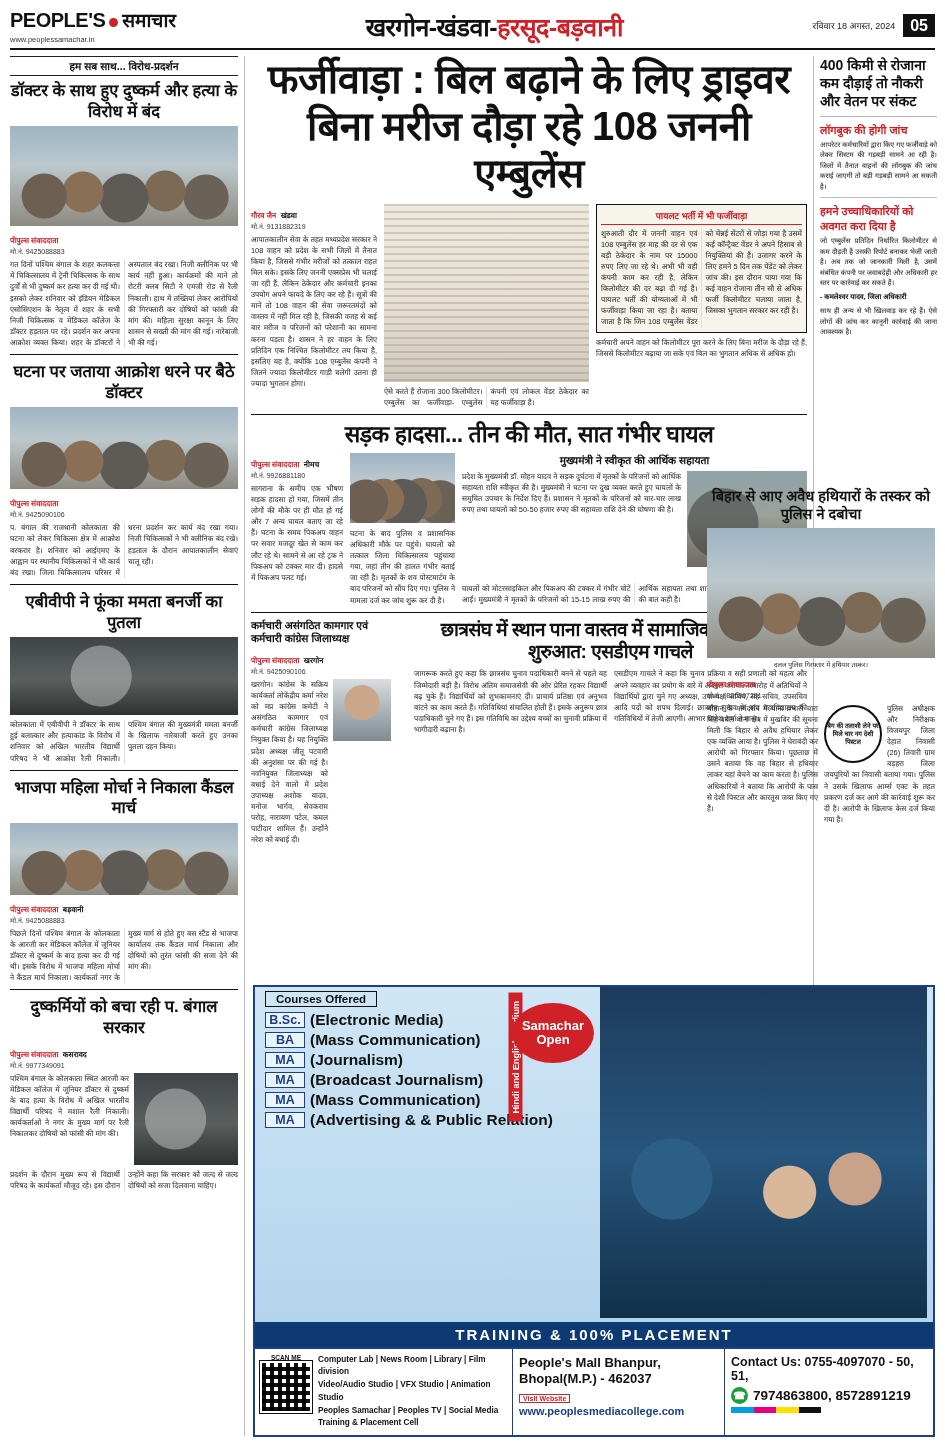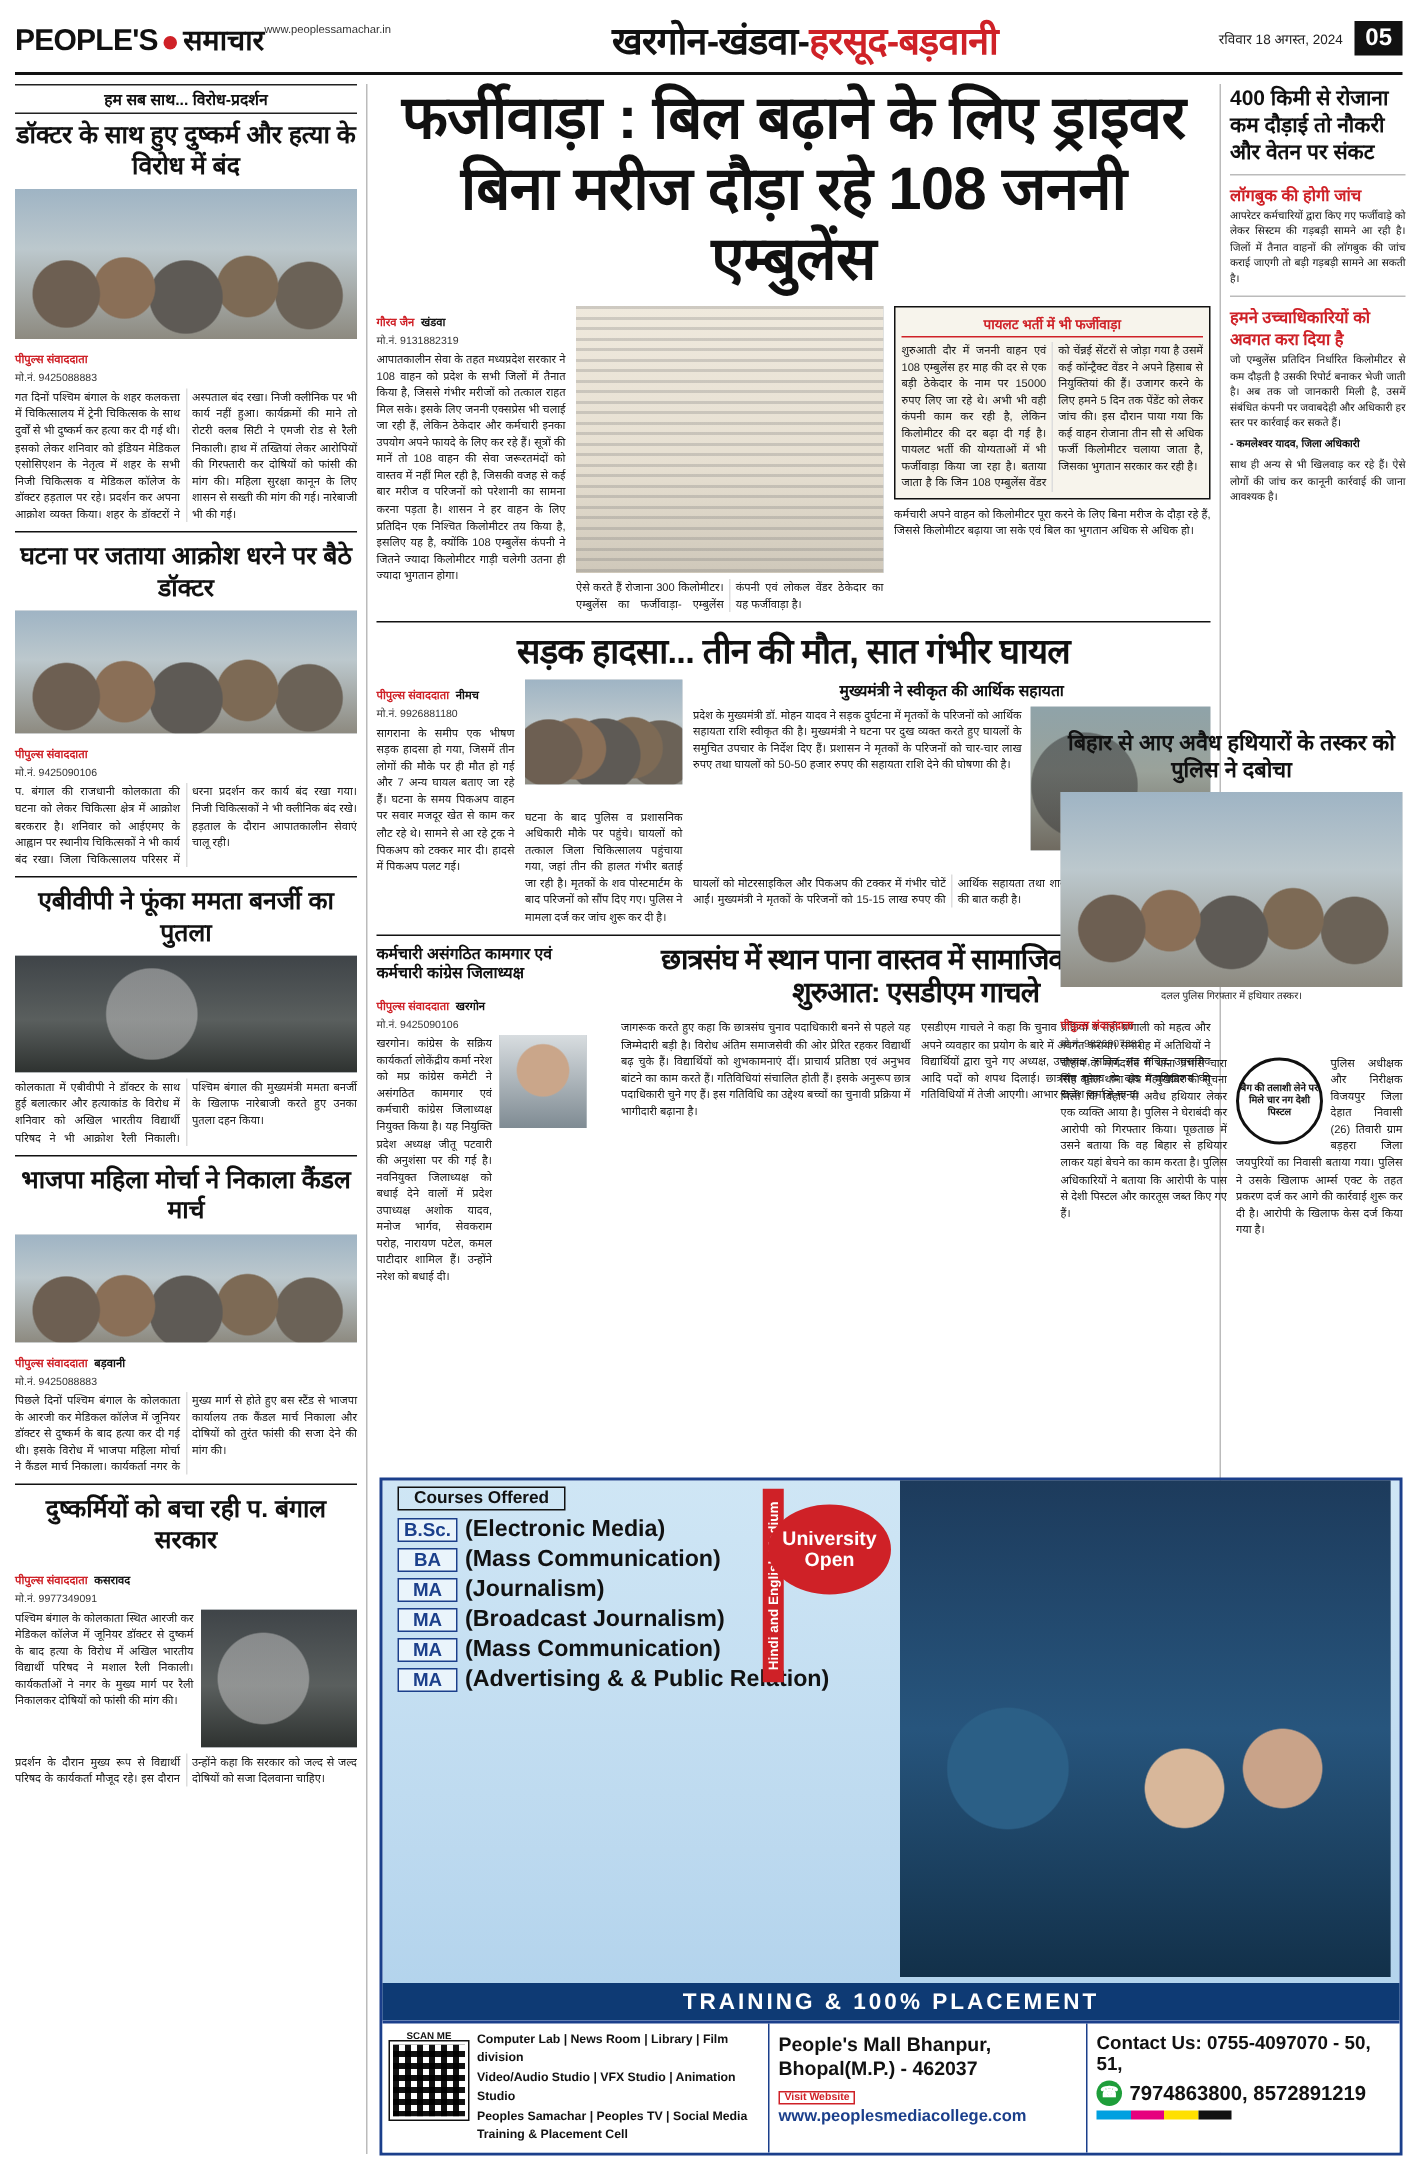--- a/index.html
+++ b/index.html
@@ -11,21 +11,21 @@
     color: #111;
     overflow: hidden;
   }
   .page { width: 945px; height: 1445px; padding: 8px 10px; position: relative; }
 
   
   .masthead {
     display: flex; align-items: center; justify-content: space-between;
     border-bottom: 2px solid #111; padding-bottom: 5px; height: 42px;
   }
-  .brand { display: flex; flex-direction: row; }
+  .brand { display: flex; flex-direction: column; }
   .brand-row { display: flex; align-items: baseline; gap: 4px; }
   .brand-peoples { font-size: 20px; font-weight: bold; color: #111; letter-spacing: -0.5px; }
   .brand-dot { width: 9px; height: 9px; background: #cf2127; border-radius: 50%; display: inline-block; }
   .brand-hindi { font-size: 19px; font-weight: bold; color: #111; }
   .brand-url { font-size: 7.5px; color: #333; margin-top: 2px; }
   .edition { font-size: 25px; font-weight: bold; letter-spacing: -0.5px; }
   .edition .red { color: #cf2127; }
   .mast-right { display: flex; align-items: center; gap: 8px; }
   .mast-date { font-size: 9px; color: #222; }
   .pageno {
@@ -342,21 +342,21 @@
           <div style="width:92px;flex:none">
             <div>
               <span class="byline-red">पीपुल्स संवाददाता</span>
               <span class="byline">नीमच</span>
             </div>
             <div class="mob">मो.नं. 9926881180</div>
             <div class="body-text">सागराना के समीप एक भीषण सड़क हादसा हो गया, जिसमें तीन लोगों की मौके पर ही मौत हो गई और 7 अन्य घायल बताए जा रहे हैं। घटना के समय पिकअप वाहन पर सवार मजदूर खेत से काम कर लौट रहे थे। सामने से आ रहे ट्रक ने पिकअप को टक्कर मार दी। हादसे में पिकअप पलट गई।</div>
           </div>
           <div style="width:105px;flex:none">
             <div class="photo people" style="height:70px"></div>
-            <div class="body-text" style="margin-top:16px">घटना के बाद पुलिस व प्रशासनिक अधिकारी मौके पर पहुंचे। घायलों को तत्काल जिला चिकित्सालय पहुंचाया गया, जहां तीन की हालत गंभीर बताई जा रही है। मृतकों के शव पोस्टमार्टम के बाद परिजनों को सौंप दिए गए। पुलिस ने मामला दर्ज कर जांच शुरू कर दी है।</div>
+            <div class="body-text" style="margin-top:5px">घटना के बाद पुलिस व प्रशासनिक अधिकारी मौके पर पहुंचे। घायलों को तत्काल जिला चिकित्सालय पहुंचाया गया, जहां तीन की हालत गंभीर बताई जा रही है। मृतकों के शव पोस्टमार्टम के बाद परिजनों को सौंप दिए गए। पुलिस ने मामला दर्ज कर जांच शुरू कर दी है।</div>
           </div>
           <div style="flex:1">
             <div class="subhead" style="font-size:10.5px;text-align:center">मुख्यमंत्री ने स्वीकृत की आर्थिक सहायता</div>
             <div style="display:flex;gap:6px">
               <div class="body-text" style="flex:1">प्रदेश के मुख्यमंत्री डॉ. मोहन यादव ने सड़क दुर्घटना में मृतकों के परिजनों को आर्थिक सहायता राशि स्वीकृत की है। मुख्यमंत्री ने घटना पर दुख व्यक्त करते हुए घायलों के समुचित उपचार के निर्देश दिए हैं। प्रशासन ने मृतकों के परिजनों को चार-चार लाख रुपए तथा घायलों को 50-50 हजार रुपए की सहायता राशि देने की घोषणा की है।</div>
               <div style="width:120px;flex:none">
                 <div class="photo street" style="height:96px"></div>
               </div>
             </div>
             <div class="body-text two-col" style="margin-top:16px">घायलों को मोटरसाइकिल और पिकअप की टक्कर में गंभीर चोटें आईं। मुख्यमंत्री ने मृतकों के परिजनों को 15-15 लाख रुपए की आर्थिक सहायता तथा शासकीय स्तर पर नियमानुसार मदद देने की बात कही है।</div>
@@ -447,21 +447,21 @@
         <div class="course-row">
           <span class="course-code">MA</span>
           <span class="course-name">(Mass Communication)</span>
         </div>
         <div class="course-row">
           <span class="course-code">MA</span>
           <span class="course-name">(Advertising &amp; &amp; Public Relation)</span>
         </div>
 
         <div class="medium-flag">Hindi and English Medium</div>
-        <div class="admission">University Open</div>
+        <div class="admission">Samachar Open</div>
       </div>
 
       <div class="ad-photo"></div>
     </div>
 
     <div class="ad-training">TRAINING &amp; 100% PLACEMENT</div>
 
     <div class="ad-footer">
       <div class="ad-f1">
         <div class="qr">

